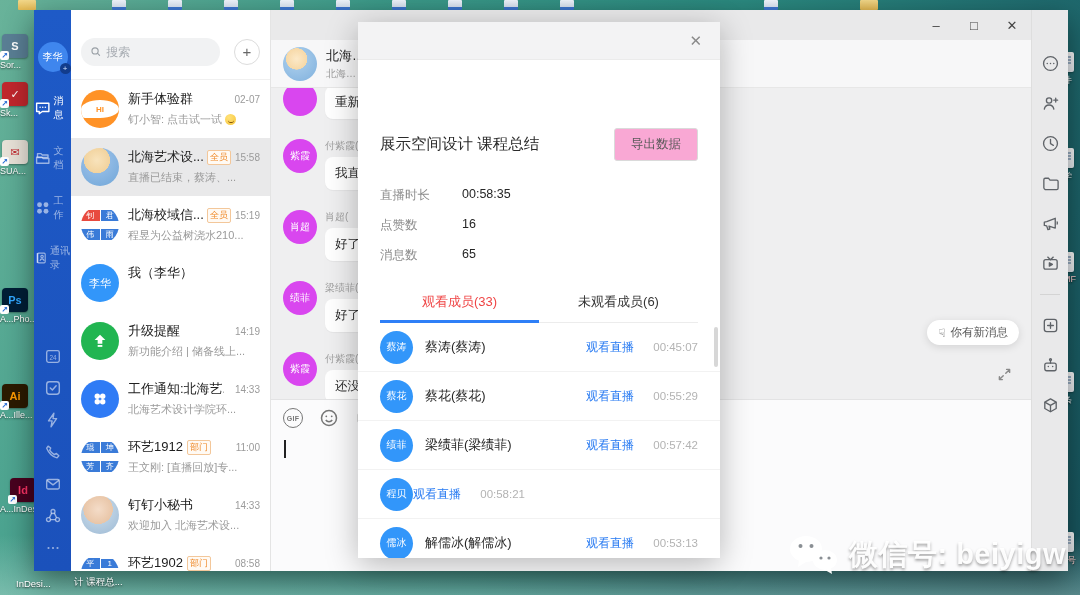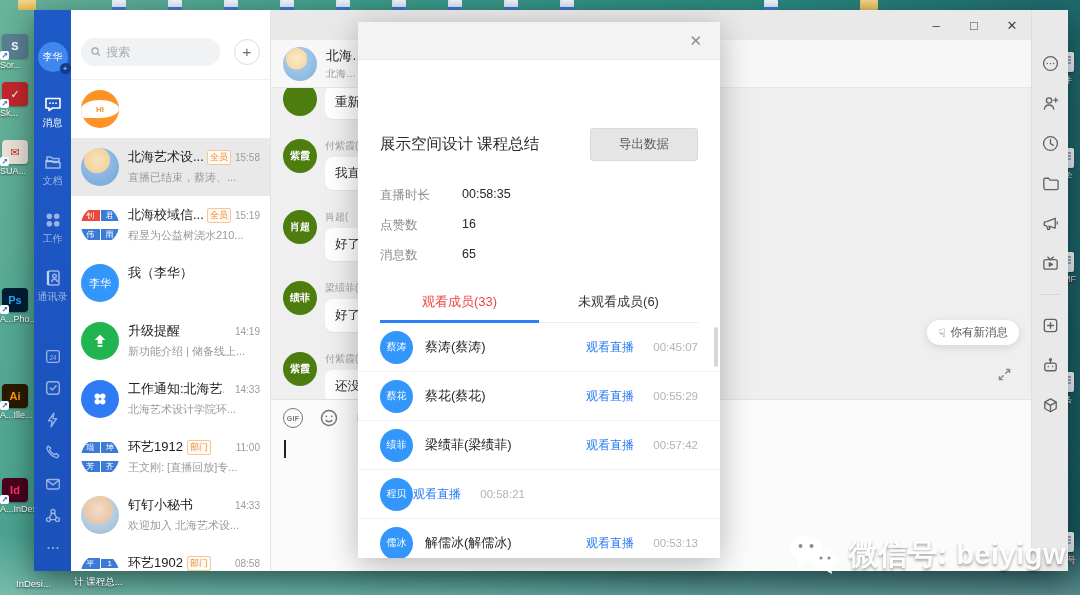--- a/index.html
+++ b/index.html
@@ -28,21 +28,21 @@
   .window { position:absolute; left:34px; top:10px; width:1034px; height:561px; background:#f0f0f1;
     box-shadow:0 10px 28px rgba(0,0,0,.45); display:flex; overflow:hidden; }
 
   
   .rail { width:37px; background:linear-gradient(180deg,#1e5ac7 0%,#1b51bb 100%); flex:0 0 37px;
     display:flex; flex-direction:column; align-items:center; color:rgba(255,255,255,.55); }
   .rail-avatar { margin-top:32px; width:30px; height:30px; border-radius:50%; background:#3f86ee;
     color:#fff; font-size:10px; display:flex; align-items:center; justify-content:center; position:relative; }
   .rail-avatar .cam { position:absolute; right:-3px; bottom:-2px; width:11px; height:11px; border-radius:50%;
     background:#123c8c; color:#cfe0ff; font-size:8px; line-height:11px; text-align:center; }
-  .rail-item { margin-top:22px; display:flex; flex-direction:column; align-items:center; gap:2px; cursor:pointer; }
+  .rail-item { margin-top:22px; display:flex; align-items:center; gap:2px; cursor:pointer; }
   .rail-item .lbl { font-size:10px; }
   .rail-item.active { color:#fff; }
   .rail-spacer { flex:1; }
   .rail-mini { margin-bottom:14px; cursor:pointer; }
   .ic { display:block; }
 
   
   .chatlist { width:200px; flex:0 0 200px; background:#fff; border-right:1px solid #e4e4e4; display:flex; flex-direction:column; }
   .search-row { height:56px; display:flex; align-items:center; padding:0 10px; gap:14px; border-bottom:1px solid #f0f0f0; margin-top:14px; }
   .search-box { flex:1; height:28px; background:#f1f2f3; border-radius:14px; display:flex; align-items:center; padding:0 9px; gap:5px; color:#9aa0a6; }
@@ -71,22 +71,22 @@
   
   .chatarea { flex:1; position:relative; background:#efeff0; min-width:0; }
   .titlebar-pad { height:30px; background:#e9e9ea; }
   .chat-header { height:48px; background:#f7f7f8; border-bottom:1px solid #e7e7e7; display:flex; align-items:center; padding:0 12px; gap:9px; }
   .gav { width:34px; height:34px; border-radius:50%;
     background:radial-gradient(circle at 40% 35%,#fce9c8 0%,#f7d9a8 35%,#9fc6e8 36%,#7fb0dd 100%); }
   .ghead-t { font-size:13px; color:#222; }
   .ghead-s { font-size:10px; color:#9b9b9b; margin-top:2px; }
   .msgs { position:absolute; left:0; top:78px; bottom:172px; width:100%; padding:8px 12px; overflow:hidden; }
   .mrow { display:flex; gap:8px; margin-bottom:20px; }
-  .mav { width:34px; height:34px; border-radius:50%; background:#4d7c0f; color:#fff; font-size:10px; flex:0 0 34px;
-    display:flex; align-items:center; justify-content:center;font-weight:bold; }
+  .mav { width:34px; height:34px; border-radius:50%; background:#d946ef; color:#fff; font-size:10px; flex:0 0 34px;
+    display:flex; align-items:center; justify-content:center; }
   .mbody .msender { font-size:10px; color:#a0a0a0; margin-bottom:4px; white-space:nowrap; }
   .mbubble { background:#fff; border-radius:8px; padding:8px 10px; font-size:12.5px; color:#2a2a2a; width:max-content; box-shadow:0 1px 1px rgba(0,0,0,.04); }
   .input-zone { position:absolute; left:0; bottom:0; width:100%; height:172px; background:#fbfbfc; border-top:1px solid #e3e3e4; }
   .itools { display:flex; align-items:center; gap:16px; padding:8px 12px; color:#777; }
   .gif-ic { width:20px; height:20px; border:1.4px solid #777; border-radius:50%; font-size:7px; font-weight:bold;
     display:flex; align-items:center; justify-content:center; letter-spacing:.2px; }
   .caret { position:absolute; left:13px; top:40px; width:1.5px; height:18px; background:#222; }
   .newmsg-pill { position:absolute; right:12px; top:310px; background:#fff; border-radius:14px; box-shadow:0 2px 8px rgba(0,0,0,.12);
     padding:5px 11px; font-size:11.5px; color:#555; display:flex; align-items:center; gap:5px; cursor:pointer; white-space:nowrap; }
   .expand-ic { position:absolute; right:18px; top:356px; color:#8a8a8a; cursor:pointer; }
@@ -102,22 +102,22 @@
   .wbtn { width:38px; height:30px; display:flex; align-items:center; justify-content:center; font-size:13px; color:#444; cursor:pointer; }
 
   
   .modal { position:absolute; left:358px; top:22px; width:362px; height:536px; background:#fff;
     box-shadow:0 6px 30px rgba(0,0,0,.28); display:flex; flex-direction:column; overflow:hidden; z-index:10; }
   .modal-head { height:38px; background:#f3f3f4; border-bottom:1px solid #ebebeb; display:flex; align-items:center; justify-content:flex-end; padding:0 12px; flex:0 0 38px; }
   .modal-x { font-size:15px; color:#8a8a8a; cursor:pointer; padding:2px 6px; }
   .modal-body { padding:28px 22px 0 22px; flex:1; display:flex; flex-direction:column; overflow:hidden; }
   .mtitle-row { display:flex; align-items:center; justify-content:space-between;margin-top:40px; }
   .mtitle { font-size:15.5px; color:#2b2b2b; }
-  .export-btn { border:1px solid #dadada; background:#e5e5e5; border-radius:3px; font-size:12.5px; color:#595959;
-    padding:7px 28px; cursor:pointer; }
+  .export-btn { border:1px solid #dadada; background:#f9a8d4; border-radius:3px; font-size:12.5px; color:#595959;
+    padding:7px 16px; cursor:pointer; }
   .stats { margin-top:26px; }
   .stat-row { display:flex; margin-bottom:13px; font-size:12.5px; }
   .stat-label { color:#8c8c8c; width:82px; }
   .stat-value { color:#262626; }
   .tabs { display:flex; margin-top:6px; border-bottom:1px solid #ececec; flex:0 0 auto; }
   .tab { flex:1; text-align:center; padding:10px 0 11px; font-size:13px; color:#333; cursor:pointer; position:relative; }
   .tab.active { color:#ef4444; }
   .tab.active::after { content:""; position:absolute; left:0; right:0; bottom:-1px; height:3px; background:#2e7ff7; }
   .members { flex:1; overflow:hidden; position:relative; margin:0 -22px; }
   .mem-row { display:flex; align-items:center; height:49px; padding:0 22px; border-bottom:1px solid #f2f2f2; }
@@ -172,21 +172,21 @@
   <div class="dicon" style="left:2px; top:288px; background:#001e36; color:#31a8ff">
       <span>Ps</span>
       <span class="arrow">↗</span>
     </div>
   <div class="dlabel" style="left:0; top:314px">A...Pho...</div>
   <div class="dicon" style="left:2px; top:384px; background:#2b1a00; color:#ff9a00">
       <span>Ai</span>
       <span class="arrow">↗</span>
     </div>
   <div class="dlabel" style="left:0; top:410px">A...Ille...</div>
-  <div class="dicon" style="left:2px; top:478px; background:#49021f; color:#ff3366">
+  <div class="dicon" style="left:10px; top:478px; background:#49021f; color:#ff3366">
       <span>Id</span>
       <span class="arrow">↗</span>
     </div>
   <div class="dlabel" style="left:0; top:504px">A...InDesi...</div>
 
   <div class="rdoc" style="right:6px; top:52px"></div>
   <div class="dlabel" style="right:8px; top:74px">件</div>
   <div class="rdoc" style="right:6px; top:148px"></div>
   <div class="dlabel" style="right:8px; top:170px">学</div>
   <div class="rdoc" style="right:6px; top:252px"></div>
@@ -295,20 +295,27 @@
             </svg>
           <input placeholder="搜索" style="">
         </div>
         <div class="add-btn">+</div>
       </div>
       <div class="citems">
 
         <div class="citem">
           <div class="cav" style="background:#ff9226">
             <span style="background:#fff;color:#ff9226;border-radius:50% 50% 50% 12%;width:44px;height:18px;display:flex;align-items:center;justify-content:center;font-size:8px;font-weight:bold">HI</span>
+          </div>
+          <div class="cmain">
+            <div class="crow1">
+                <span class="cname">新手体验群</span>
+                <span class="ctime">02-07</span>
+              </div>
+            <div class="csub"><span>钉小智: 点击试一试</span> <span class="emoji"></span></div>
           </div>
         </div>
 
         <div class="citem selected">
           <div class="cav" style="background:radial-gradient(circle at 42% 32%,#f8e3bc 0%,#f2d39e 38%,#8fb9e4 39%,#6fa6d8 100%)"></div>
           <div class="cmain">
             <div class="crow1">
                 <span class="cname">北海艺术设...</span>
                 <span class="cbadge">全员</span>
                 <span class="ctime">15:58</span>

